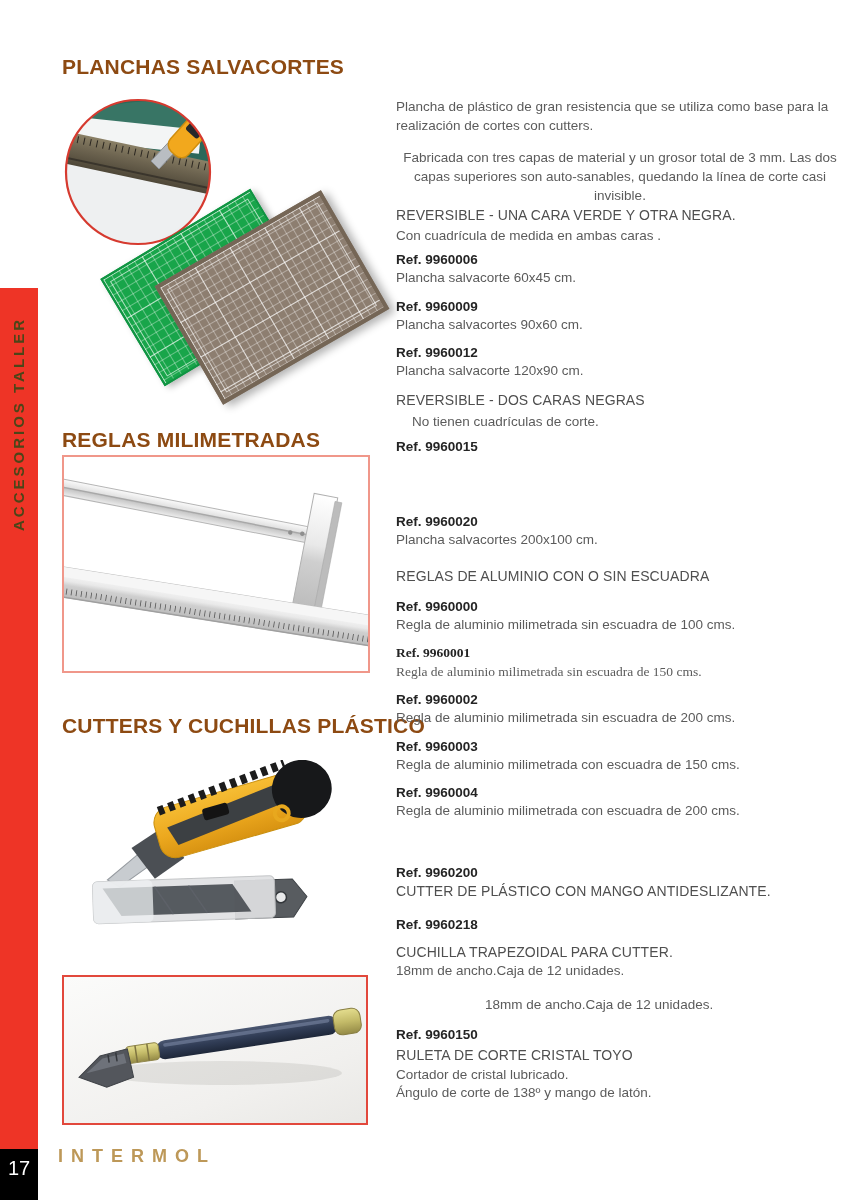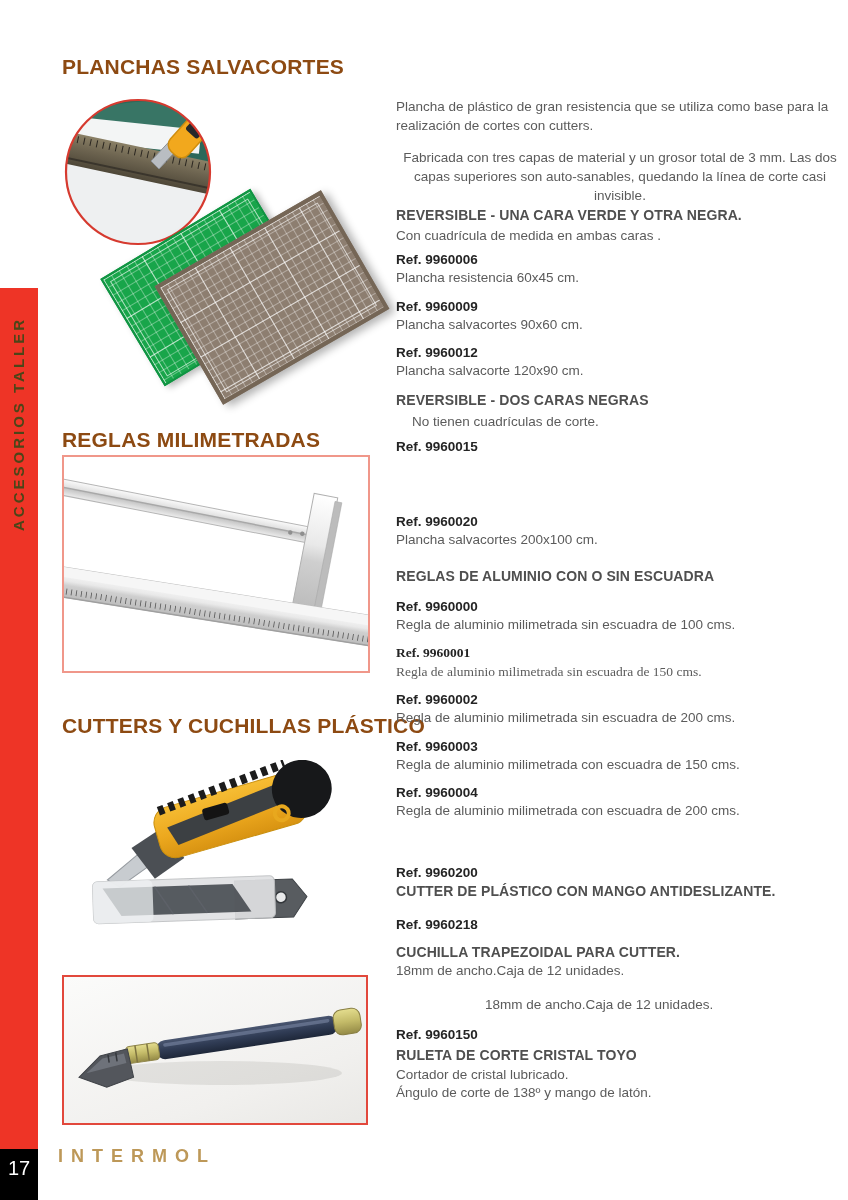--- a/index.html
+++ b/index.html
@@ -20,21 +20,21 @@
   .page-num-box { position:absolute; left:0; top:1149px; width:38px; height:69px; background:#000000; }
   .page-num-box span { position:absolute; left:0; top:8px; width:38px; text-align:center; color:#ffffff; font-size:20px; }
   .brand { position:absolute; left:58px; top:1146px; font-size:18px; font-weight:bold; letter-spacing:8px; color:#bd9858; }
 
   
   .h-main { position:absolute; font-size:21px; font-weight:bold; color:#8d4a12; letter-spacing:0.2px; white-space:nowrap; }
 
   
   .rc { position:absolute; left:396px; width:448px; }
   .para { font-size:13.5px; line-height:19px; color:#5b5b5b; }
-  .sub-h { font-size:14px; font-weight:bold; color:#4f4f4f; letter-spacing:0.1px; }
+  .sub-h { font-size:14px; font-weight:normal; color:#4f4f4f; letter-spacing:0.1px; }
   .note { font-size:13.5px; color:#5b5b5b; }
   .ref  { font-size:13.5px; font-weight:bold; color:#242424; }
   .desc { font-size:13.5px; color:#5b5b5b; margin-top:3px; }
 
   
   .circle-photo { position:absolute; left:63px; top:97px; width:150px; height:150px; }
   .mat { position:absolute; }
   .mat-green {
     left:120px; top:225px; width:175px; height:125px; z-index:2;
     background-color:#18a54a; border:2px solid #109443;
@@ -229,21 +229,21 @@
   </div>
 
   <div class="rc para" style="top:97px;">Plancha de plástico de gran resistencia que se utiliza como base para la realización de cortes con cutters.</div>
   <div class="rc para" style="top:148px;text-align:center;">Fabricada con tres capas de material y un grosor total de 3 mm. Las dos capas superiores son auto-sanables, quedando la línea de corte casi invisible.</div>
 
   <div class="rc sub-h" style="top:207px;">REVERSIBLE - UNA CARA VERDE Y OTRA NEGRA.</div>
   <div class="rc note" style="top:228px;">Con cuadrícula de medida en ambas caras .</div>
 
   <div class="rc" style="top:252px;">
     <div class="ref">Ref. 9960006</div>
-    <div class="desc">Plancha resistencia 60x45 cm.</div>
+    <div class="desc">Plancha salvacorte 60x45 cm.</div>
   </div>
   <div class="rc" style="top:299px;">
     <div class="ref">Ref. 9960009</div>
     <div class="desc">Plancha salvacortes 90x60 cm.</div>
   </div>
   <div class="rc" style="top:345px;">
     <div class="ref">Ref. 9960012</div>
     <div class="desc">Plancha salvacorte 120x90 cm.</div>
   </div>
 

